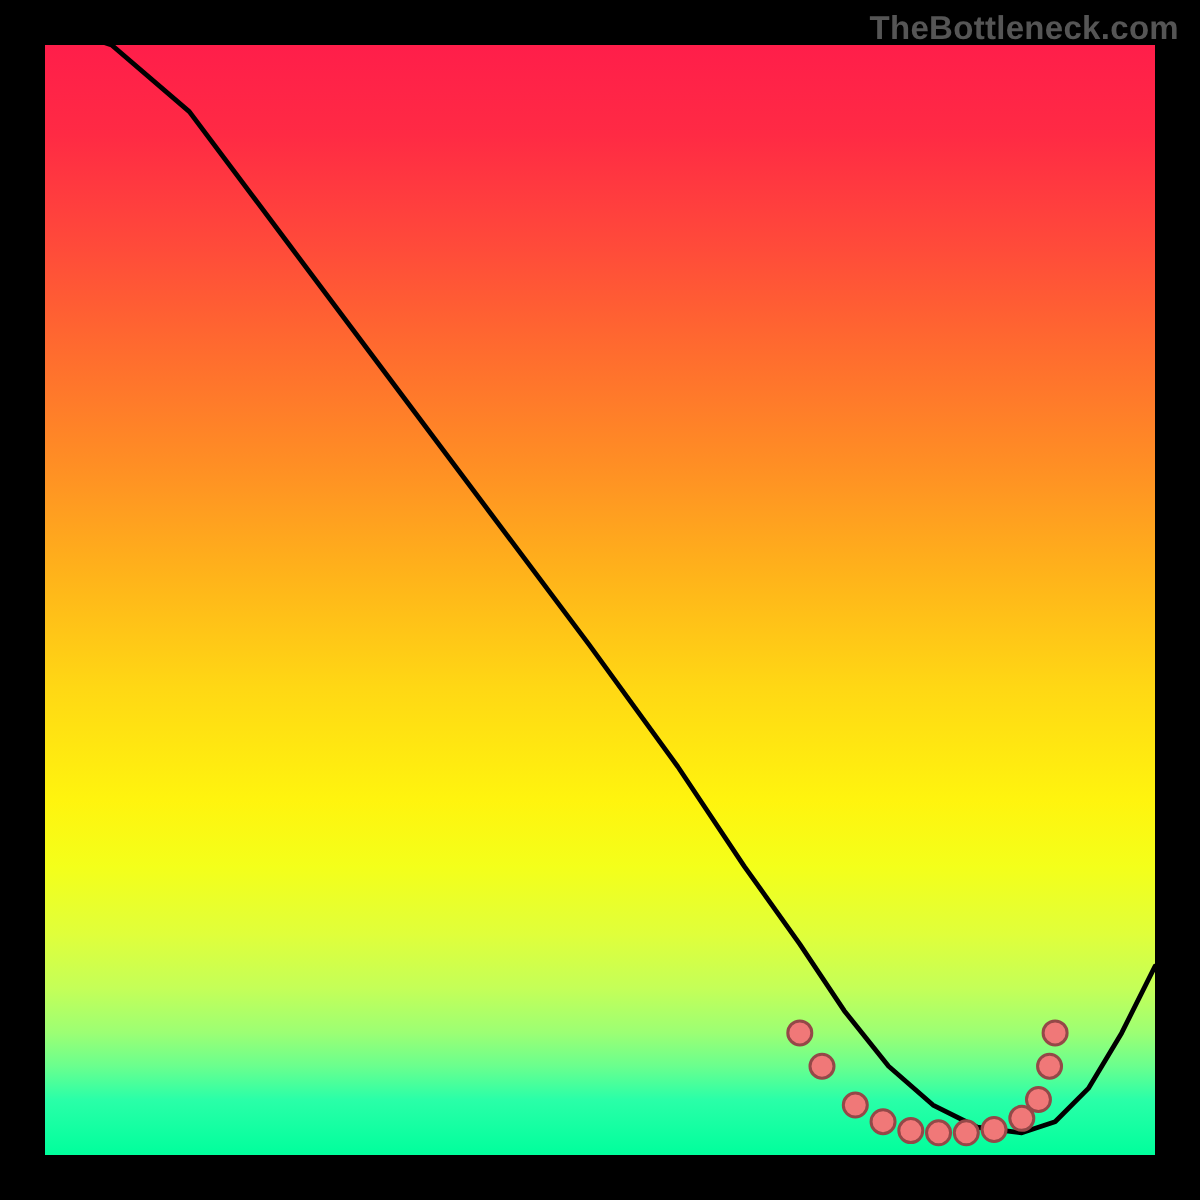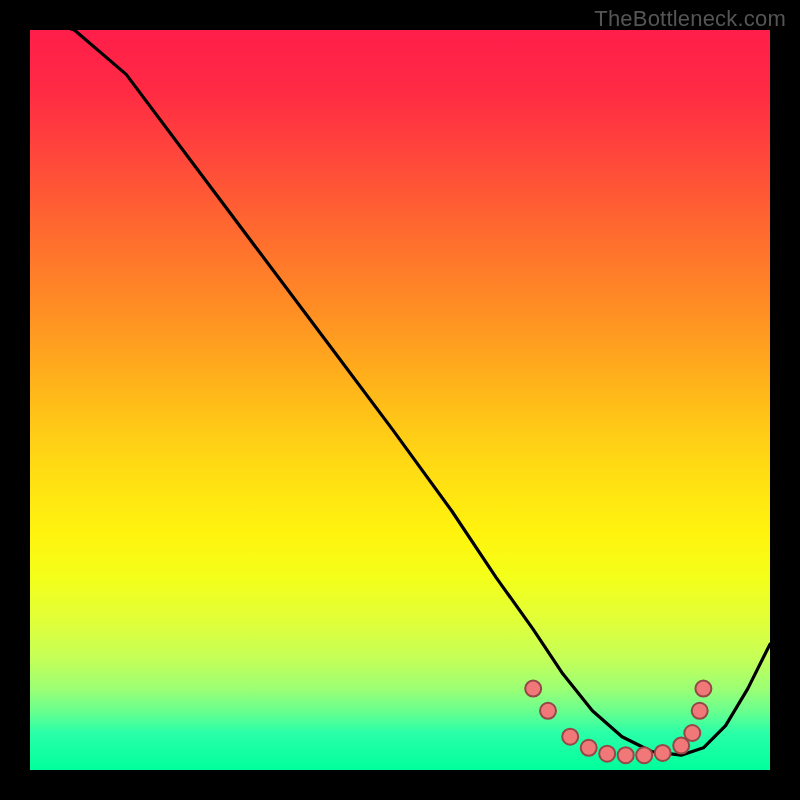--- a/index.html
+++ b/index.html
@@ -16,21 +16,21 @@
     width: 800px;
     height: 800px;
     background: #000;
   }
   .watermark {
     position: absolute;
     top: 6px;
     right: 14px;
     color: #555;
     font-size: 22px;
-    font-weight: 400;
+    font-weight: 700;
     letter-spacing: 0.2px;
     user-select: none;
   }
   .plot-area {
     position: absolute;
     left: 30px;
     top: 30px;
     width: 740px;
     height: 740px;
     overflow: hidden;

